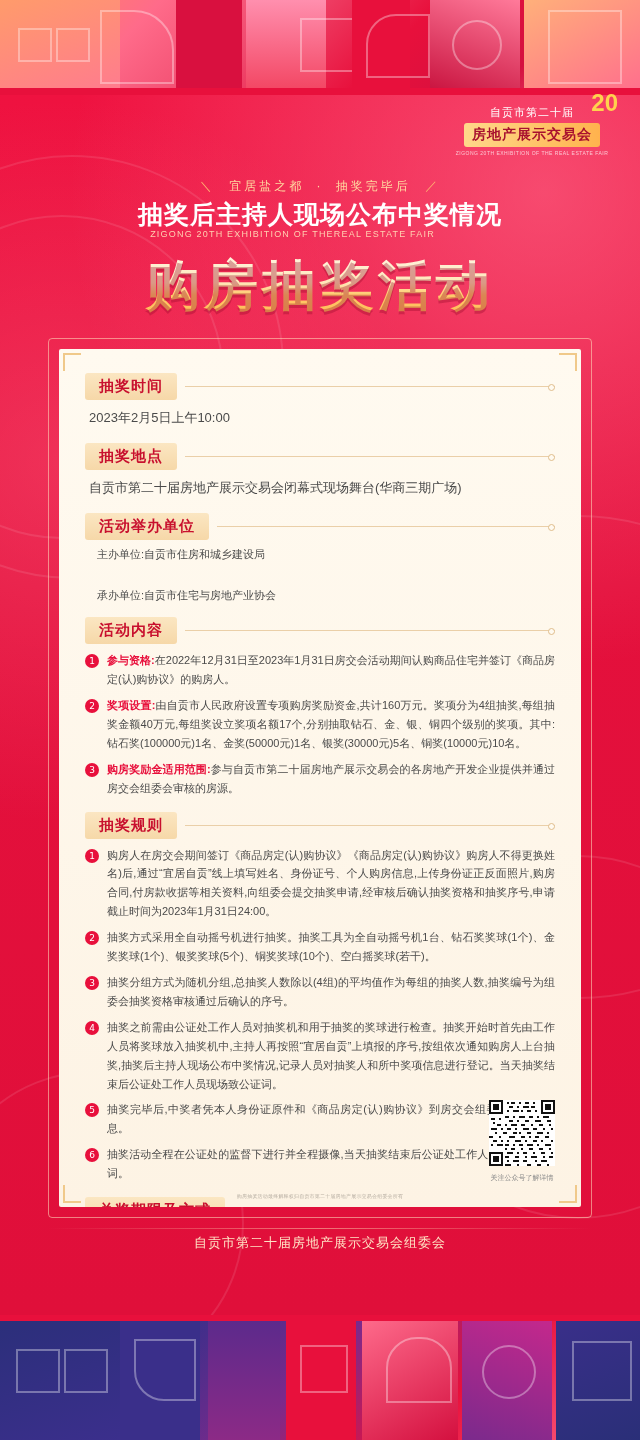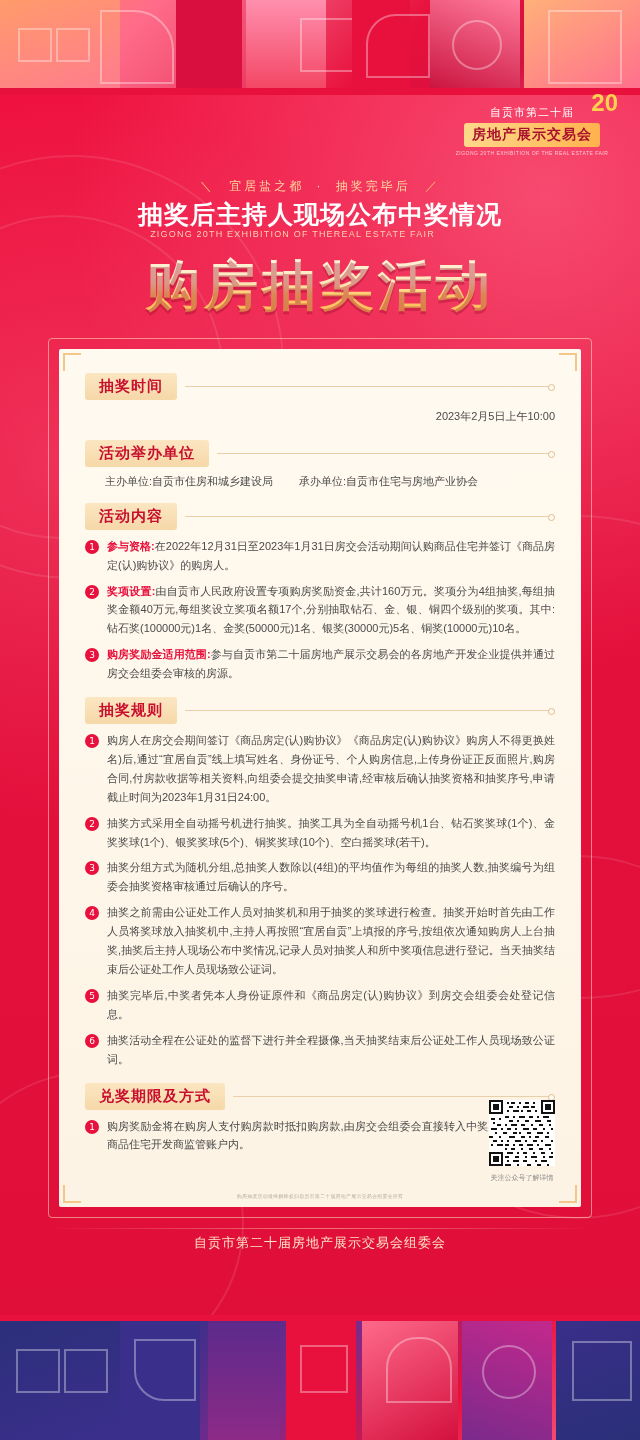--- a/index.html
+++ b/index.html
@@ -91,22 +91,22 @@
   .sec-tag{
     display:inline-block;background:linear-gradient(180deg,#fbe6c2,#f6d8a8);
     color:#c8102e;font-size:15px;font-weight:bold;letter-spacing:1px;
     padding:4px 14px;border-radius:3px;white-space:nowrap;
   }
   .sec-rule{flex:1;height:1px;background:#eacfa8;margin-left:8px;position:relative;}
   .sec-rule:after{
     content:"";position:absolute;right:0;top:-2px;width:5px;height:5px;
     border-radius:50%;border:1px solid #e0bd8c;background:#fffaf0;
   }
-  .plain{font-size:11px;color:#4a4a4a;line-height:1.7;margin:0 0 0 4px;text-align:right;}
-  .two-col{display:flex;gap:26px;font-size:11px;color:#4a4a4a;margin-left:20px;}
+  .plain{font-size:13px;color:#4a4a4a;line-height:1.7;margin:0 0 0 4px;}
+  .two-col{display:flex;gap:26px;font-size:11px;color:#4a4a4a;margin-left:12px;flex-direction:column;}
   ol.list{margin:0;padding:0;list-style:none;}
   ol.list>li{
     position:relative;padding-left:22px;margin-bottom:7px;
     font-size:11px;line-height:1.72;color:#4a4a4a;text-align:justify;
   }
   ol.list>li .num{
     position:absolute;left:0;top:3px;width:14px;height:14px;border-radius:50%;
     background:#e8103c;color:#fff;font-size:9px;line-height:14px;text-align:center;
     font-family:"DejaVu Sans",sans-serif;
   }
@@ -185,20 +185,27 @@
     <div class="corner c-br"></div>
 
     <div class="sec">
       <div class="sec-head">
         <span class="sec-tag">抽奖时间</span>
         <span class="sec-rule"></span>
       </div>
       <p class="plain">2023年2月5日上午10:00</p>
     </div>
 
+    <div class="sec">
+      <div class="sec-head">
+        <span class="sec-tag">抽奖地点</span>
+        <span class="sec-rule"></span>
+      </div>
+      <p class="plain">自贡市第二十届房地产展示交易会闭幕式现场舞台(华商三期广场)</p>
+    </div>
 
     <div class="sec">
       <div class="sec-head">
         <span class="sec-tag">活动举办单位</span>
         <span class="sec-rule"></span>
       </div>
       <div class="two-col">
         <span>主办单位:自贡市住房和城乡建设局</span>
         <span>承办单位:自贡市住宅与房地产业协会</span>
       </div>

